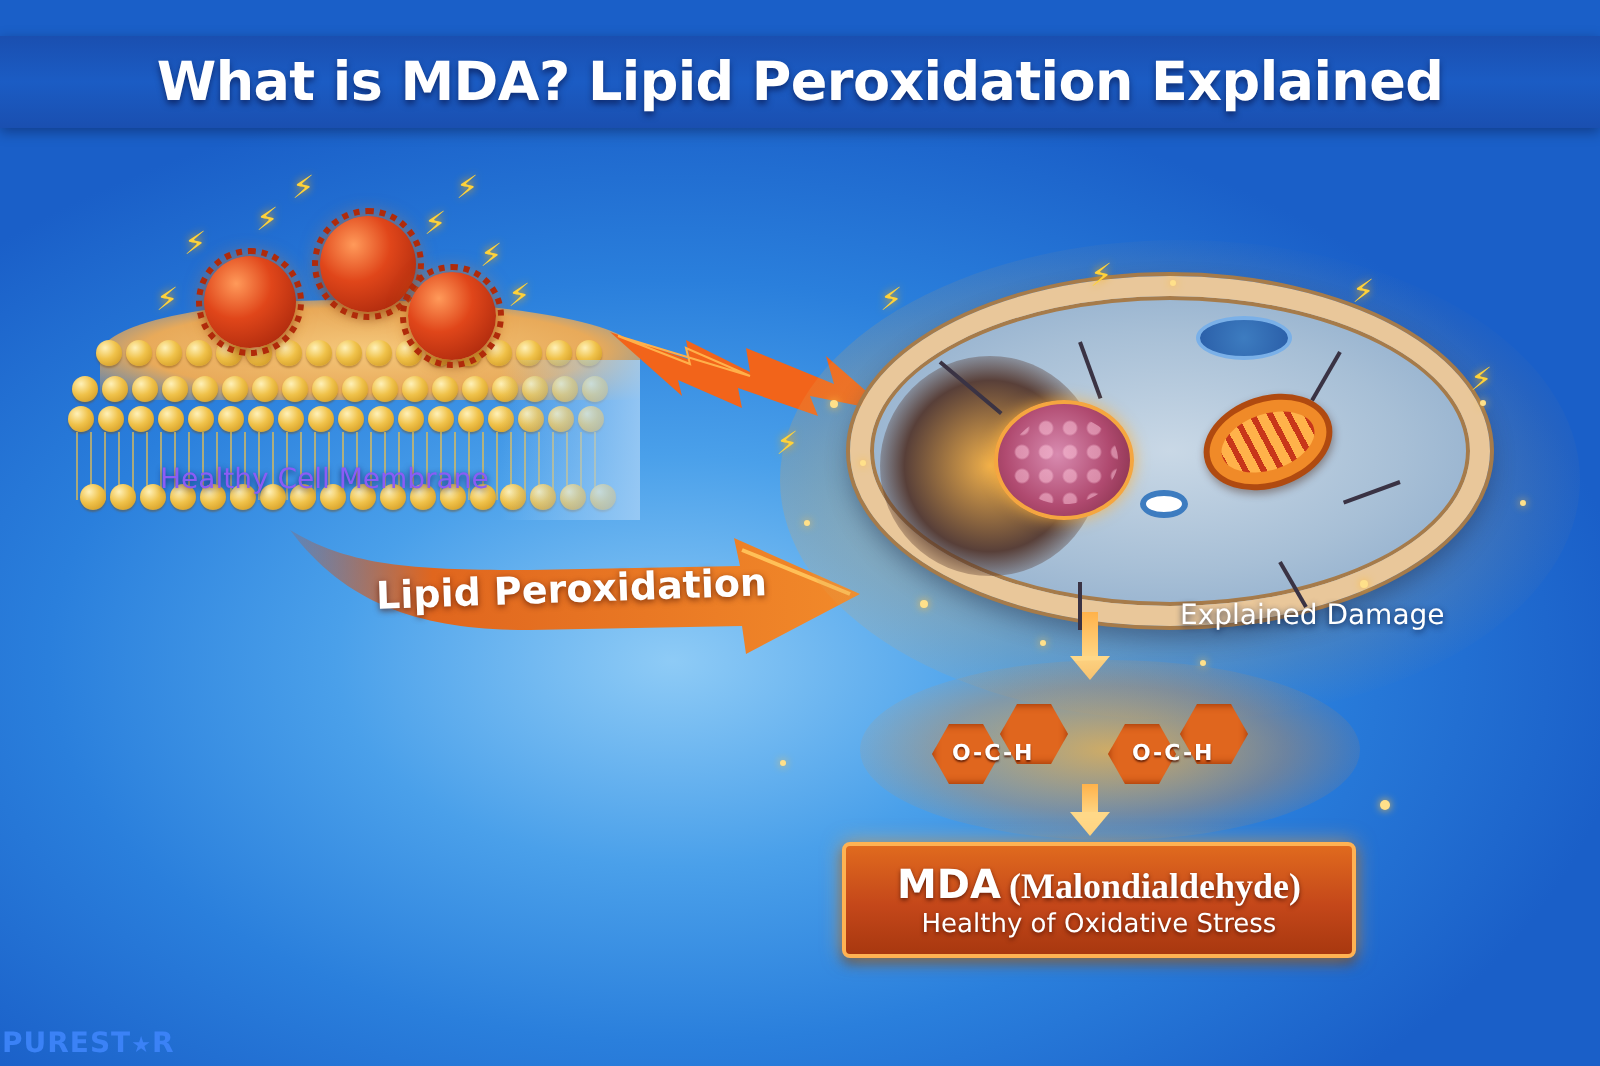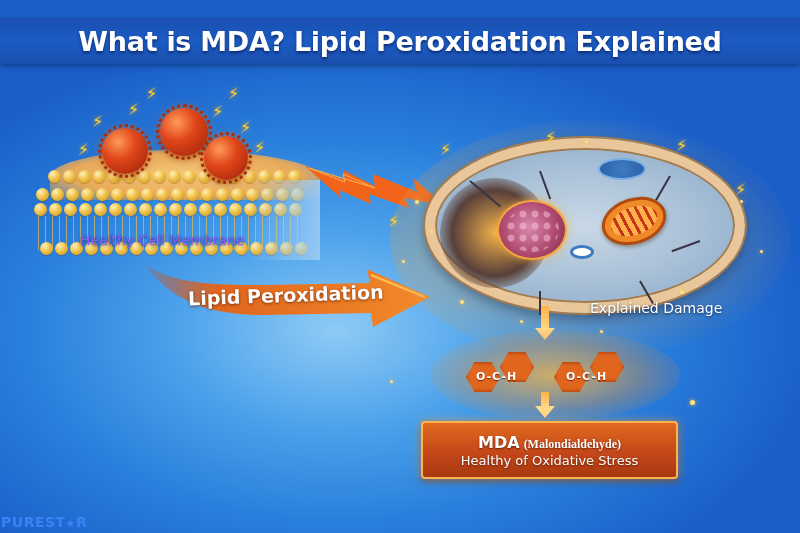--- a/index.html
+++ b/index.html
@@ -146,22 +146,22 @@
 
     
     .mda-box {
       position: absolute; left: 421px; top: 421px; width: 257px; height: 58px;
       background: linear-gradient(180deg, #e06a1e 0%, #c4471a 55%, #a8380f 100%);
       border: 2px solid #ffb252; border-radius: 4px;
       box-shadow: 0 0 10px rgba(255,170,60,0.6), 0 3px 6px rgba(60,20,0,0.5);
       display: flex; flex-direction: column; align-items: center; justify-content: center;
     }
     .mda-line1 { color: #fff; font-family: "Liberation Serif", "DejaVu Serif", serif; text-shadow: 0 1px 2px rgba(60,10,0,0.7); }
-    .mda-abbr { font-family: "DejaVu Sans", sans-serif; font-weight: bold; font-size: 16px; }
-    .mda-full { font-size: 12px; font-weight: bold; }
+    .mda-abbr { font-family: "DejaVu Sans", sans-serif; font-weight: bold; font-size: 20px; }
+    .mda-full { font-size: 18px; font-weight: bold; }
     .mda-line2 { color: #fff; font-size: 13px; margin-top: 1px; text-shadow: 0 1px 2px rgba(60,10,0,0.7); }
 
     
     .logo {
       position: absolute; left: 1px; top: 514px; color: #3b82f6; font-weight: bold; font-size: 14px;
       letter-spacing: 0.5px; font-family: "DejaVu Sans", sans-serif;
     }
     .logo-star { font-size: 11px; }
   </style>
 </head>

